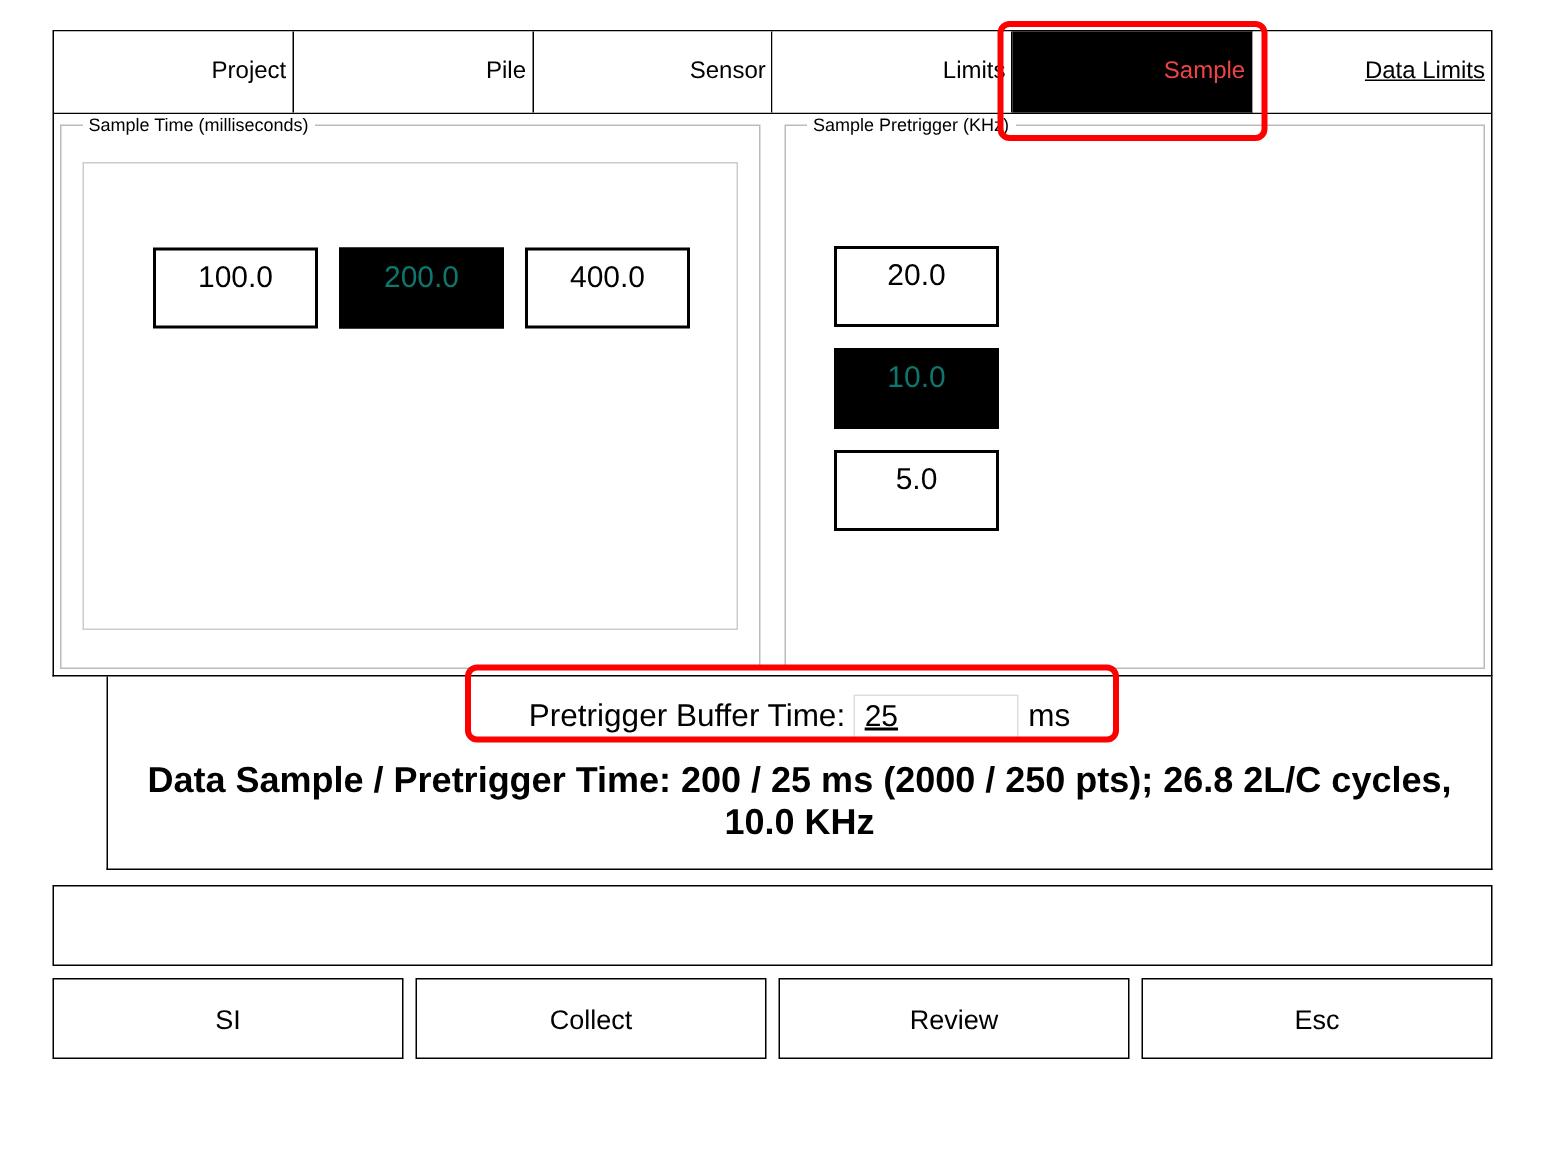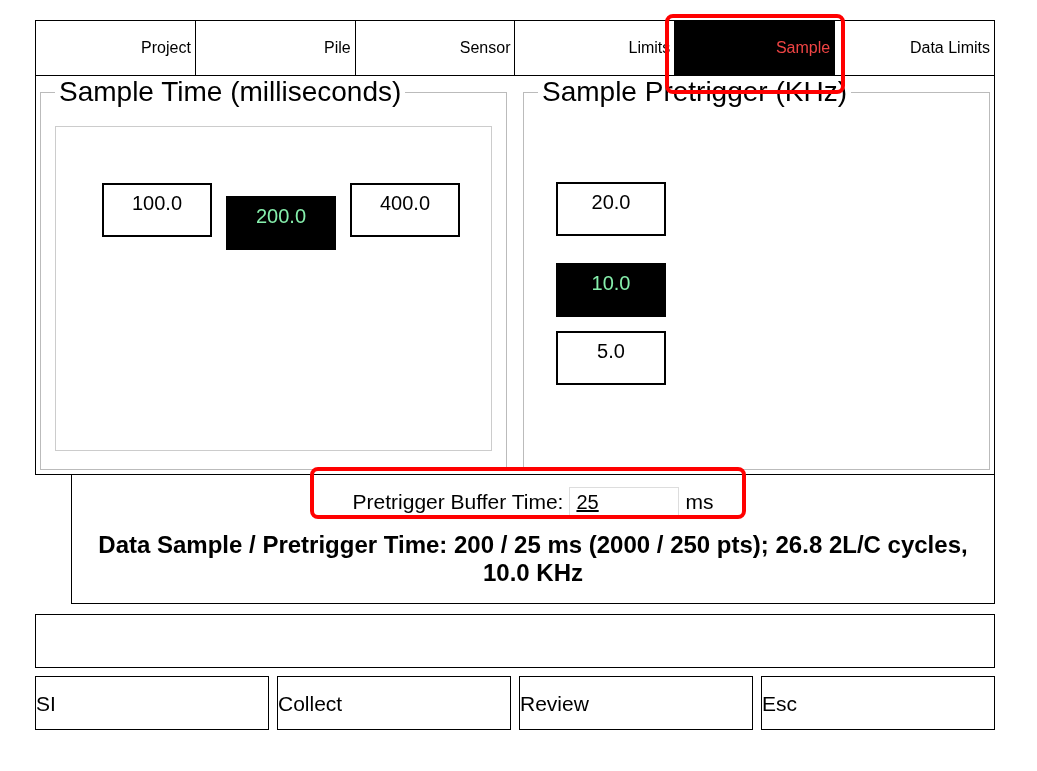--- a/index.html
+++ b/index.html
@@ -28,20 +28,21 @@
       padding: 18px 4px;
       text-align: right;
       font-size: 16px;
       border-right: 1px solid #000;
       background: #fff;
       cursor: pointer;
       position: relative;
     }
     .tab:last-child {
       border-right: none;
+      text-decoration: underline;
     }
     .tab.selected {
       background: #000;
       color: #ef4444;
     }
     
     .content {
       display: flex;
       gap: 16px;
       border: 1px solid #000;
@@ -51,21 +52,21 @@
     }
     fieldset {
       border: 1px solid #bbb;
       flex: 1;
       padding: 18px 14px;
       margin-top: 0;
       position: relative;
       min-height: 370px;
     }
     legend {
-      font-size: 28px;
+      font-size: 12px;
       padding: 0 4px;
       color: #000;
     }
     .option-row {
       display: flex;
       gap: 14px;
       margin-top: 40px;
       margin-left: 26px;
     }
     .option-row.right {
@@ -81,22 +82,21 @@
       border: 2px solid #000;
       background: #fff;
       color: #000;
       text-align: center;
       font-size: 20px;
       line-height: 36px;
       cursor: pointer;
     }
     .opt.selected {
       background: #000;
-      color: #86efac;
-      margin-top: 13px;
+      color: #0f766e;
     }
     
     .mid-section {
       border: 1px solid #000;
       border-top: none;
       padding: 12px 10px 16px 10px;
       text-align: center;
       position: relative;
       margin-left: 36px;
     }
@@ -130,22 +130,23 @@
     .bottom-buttons {
       display: flex;
       gap: 8px;
       margin-top: 8px;
     }
     .bottom-btn {
       flex: 1;
       border: 1px solid #000;
       background: #fff;
       height: 54px;
-      font-size: 21px;
+      font-size: 18px;
       cursor: pointer;
+      text-align: center;
       line-height: 54px;
     }
     
     .highlight {
       position: absolute;
       border: 4px solid #ff0000;
       border-radius: 8px;
       pointer-events: none;
       z-index: 10;
     }

